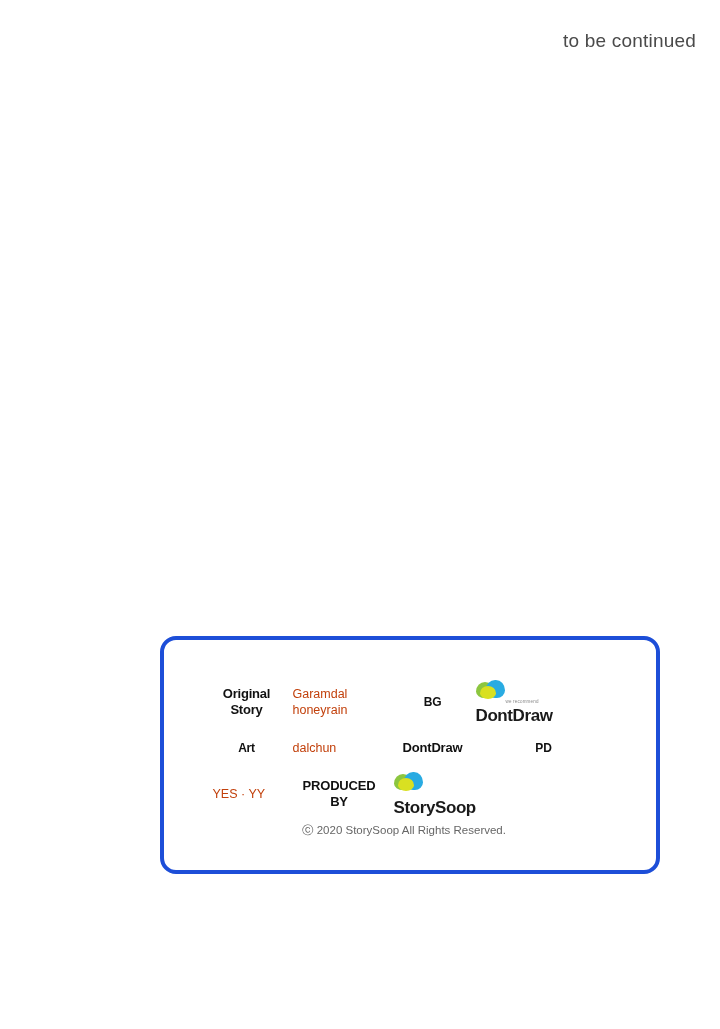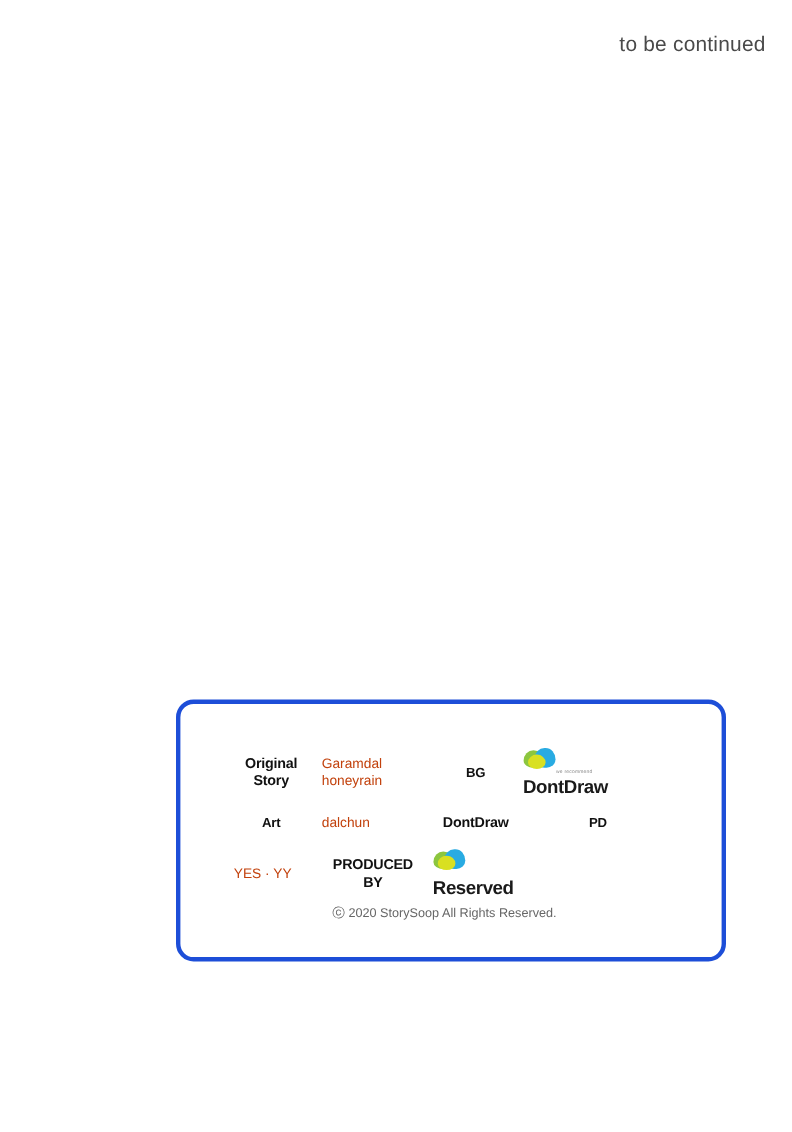--- a/index.html
+++ b/index.html
@@ -181,19 +181,19 @@
 
     <div class="role big">PD</div>
     <div class="name">YES · YY</div>
     <div class="role">PRODUCED<br>BY</div>
     <div class="logo-cell">
       <span class="logo-mark">
         <span class="leaf-green"></span>
         <span class="leaf-blue"></span>
         <span class="leaf-yellow"></span>
       </span>
-      <span class="logo-text">Reserved</span>
+      <span class="logo-text">StorySoop</span>
     </div>
 
   </div>
 
   <div class="copyright">ⓒ 2020 StorySoop All Rights Reserved.</div>
 </div>
 
 </body></html>

